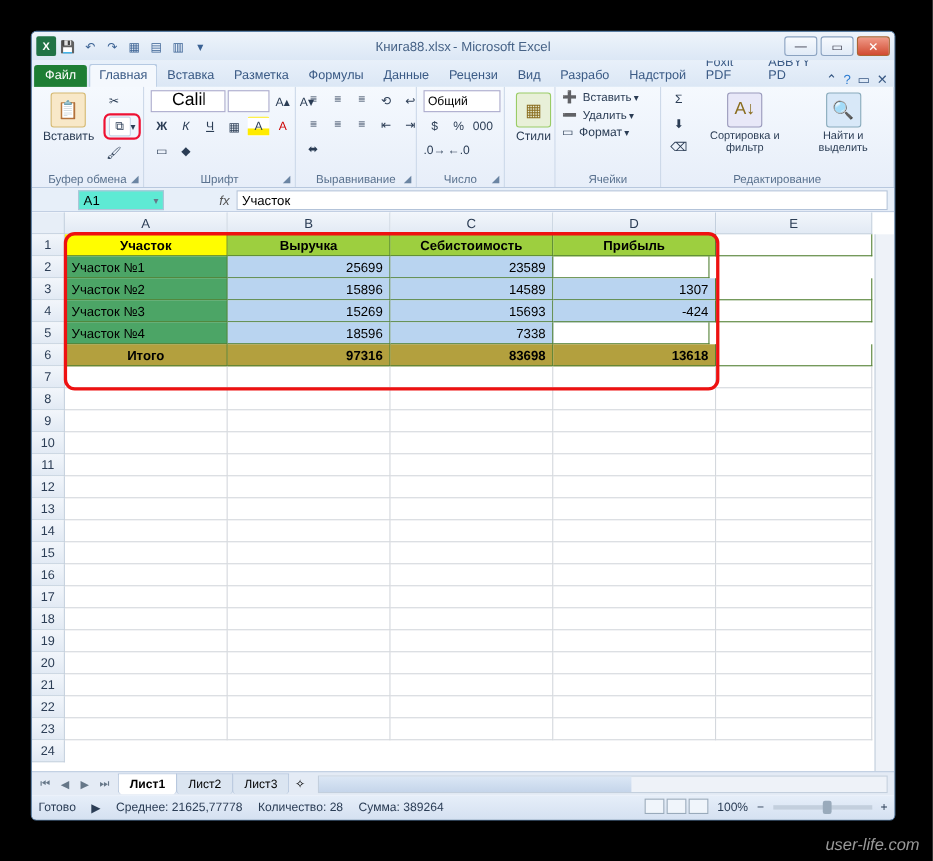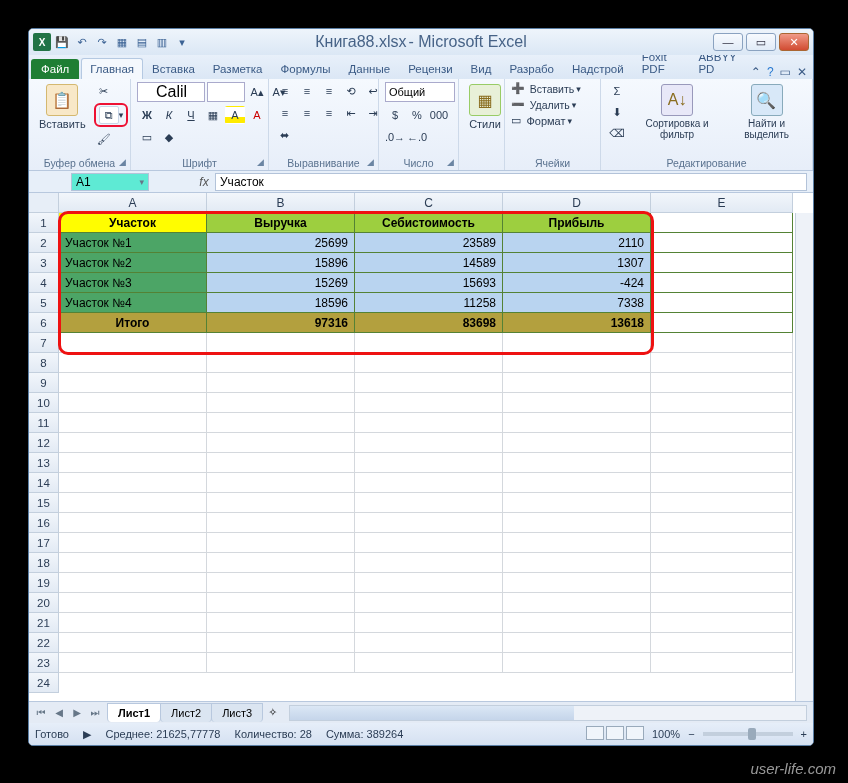--- a/index.html
+++ b/index.html
@@ -6,21 +6,21 @@
   body { background: #000; width: 848px; height: 783px; position: relative; overflow: hidden; }
   .watermark { position: absolute; right: 12px; bottom: 6px; color: #999; font-size: 15px; font-style: italic; }
 
   .window { position: absolute; left: 28px; top: 28px; width: 786px; height: 718px; background: #fff; border-radius: 5px; box-shadow: 0 0 8px rgba(0,0,0,.6); display: flex; flex-direction: column; overflow: hidden; border: 1px solid #5b7fa5; }
 
   
   .titlebar { height: 26px; background: linear-gradient(#eef4fb,#dbe7f5); display: flex; align-items: center; padding: 0 4px; position: relative; }
   .qat { display: flex; align-items: center; gap: 2px; }
   .qat .qicon { width: 18px; height: 18px; display: flex; align-items: center; justify-content: center; font-size: 11px; color: #3b6294; }
   .qat .excel-icon { background: #217346; color: #fff; border-radius: 2px; font-weight: bold; font-size: 10px; }
-  .titlebar .title { position: absolute; left: 50%; transform: translateX(-50%); font-size: 16px; color: #476387; display: flex; gap: 2px;}
+  .titlebar .title { position: absolute; left: 50%; transform: translateX(-50%); font-size: 12px; color: #476387; display: flex; gap: 2px;}
   .winctrls { margin-left: auto; display: flex; gap: 0; }
   .winctrls .btn { width: 30px; height: 18px; border: 1px solid #8aa2c0; background: linear-gradient(#f7fafe,#e1ebf7); border-radius: 3px; margin-left: 3px; display:flex; align-items:center; justify-content:center; font-size:11px; color:#334; }
   .winctrls .close { background: linear-gradient(#f09a88,#d14b32); color:#fff; border-color:#a63; }
 
   
   .ribbon-tabs { height: 24px; background: linear-gradient(#e8f0fa,#dbe7f5); display: flex; align-items: end; padding-left: 2px; font-size: 11.5px; }
   .file-tab { background: #1e7e34; color: #fff; padding: 4px 10px; border-radius: 3px 3px 0 0; margin-right: 2px; }
   .rtab { padding: 4px 8px; color: #3a5a85; cursor: default; border: 1px solid transparent; border-bottom: none; }
   .rtab.active { background: #f4f8fd; border-color: #b5c9e2; border-radius: 3px 3px 0 0; }
   .ribbon-tabs .help-icons { margin-left: auto; display:flex; gap:6px; padding-right:6px; color:#3a5a85; font-size:12px;}
@@ -329,41 +329,39 @@
           <div class="cell cA hdr-yellow">Участок</div>
           <div class="cell cB hdr-green">Выручка</div>
           <div class="cell cC hdr-green">Себистоимость</div>
           <div class="cell cD hdr-green">Прибыль</div>
           <div class="cell cE "></div>
         </div>
         <div class="crow data-border">
           <div class="cell cA green-cell">Участок №1</div>
           <div class="cell cB blue-cell">25699</div>
           <div class="cell cC blue-cell">23589</div>
-          <div class="cell cD blue-cell">2110</div>
           <div class="cell cE "></div>
         </div>
         <div class="crow data-border">
           <div class="cell cA green-cell">Участок №2</div>
           <div class="cell cB blue-cell">15896</div>
           <div class="cell cC blue-cell">14589</div>
           <div class="cell cD blue-cell">1307</div>
           <div class="cell cE "></div>
         </div>
         <div class="crow data-border">
           <div class="cell cA green-cell">Участок №3</div>
           <div class="cell cB blue-cell">15269</div>
           <div class="cell cC blue-cell">15693</div>
           <div class="cell cD blue-cell">-424</div>
           <div class="cell cE "></div>
         </div>
         <div class="crow data-border">
           <div class="cell cA green-cell">Участок №4</div>
           <div class="cell cB blue-cell">18596</div>
-          <div class="cell cC blue-cell">11258</div>
           <div class="cell cD blue-cell">7338</div>
           <div class="cell cE "></div>
         </div>
         <div class="crow data-border">
           <div class="cell cA olive-cell">Итого</div>
           <div class="cell cB olive-num">97316</div>
           <div class="cell cC olive-num">83698</div>
           <div class="cell cD olive-num">13618</div>
           <div class="cell cE "></div>
         </div>

